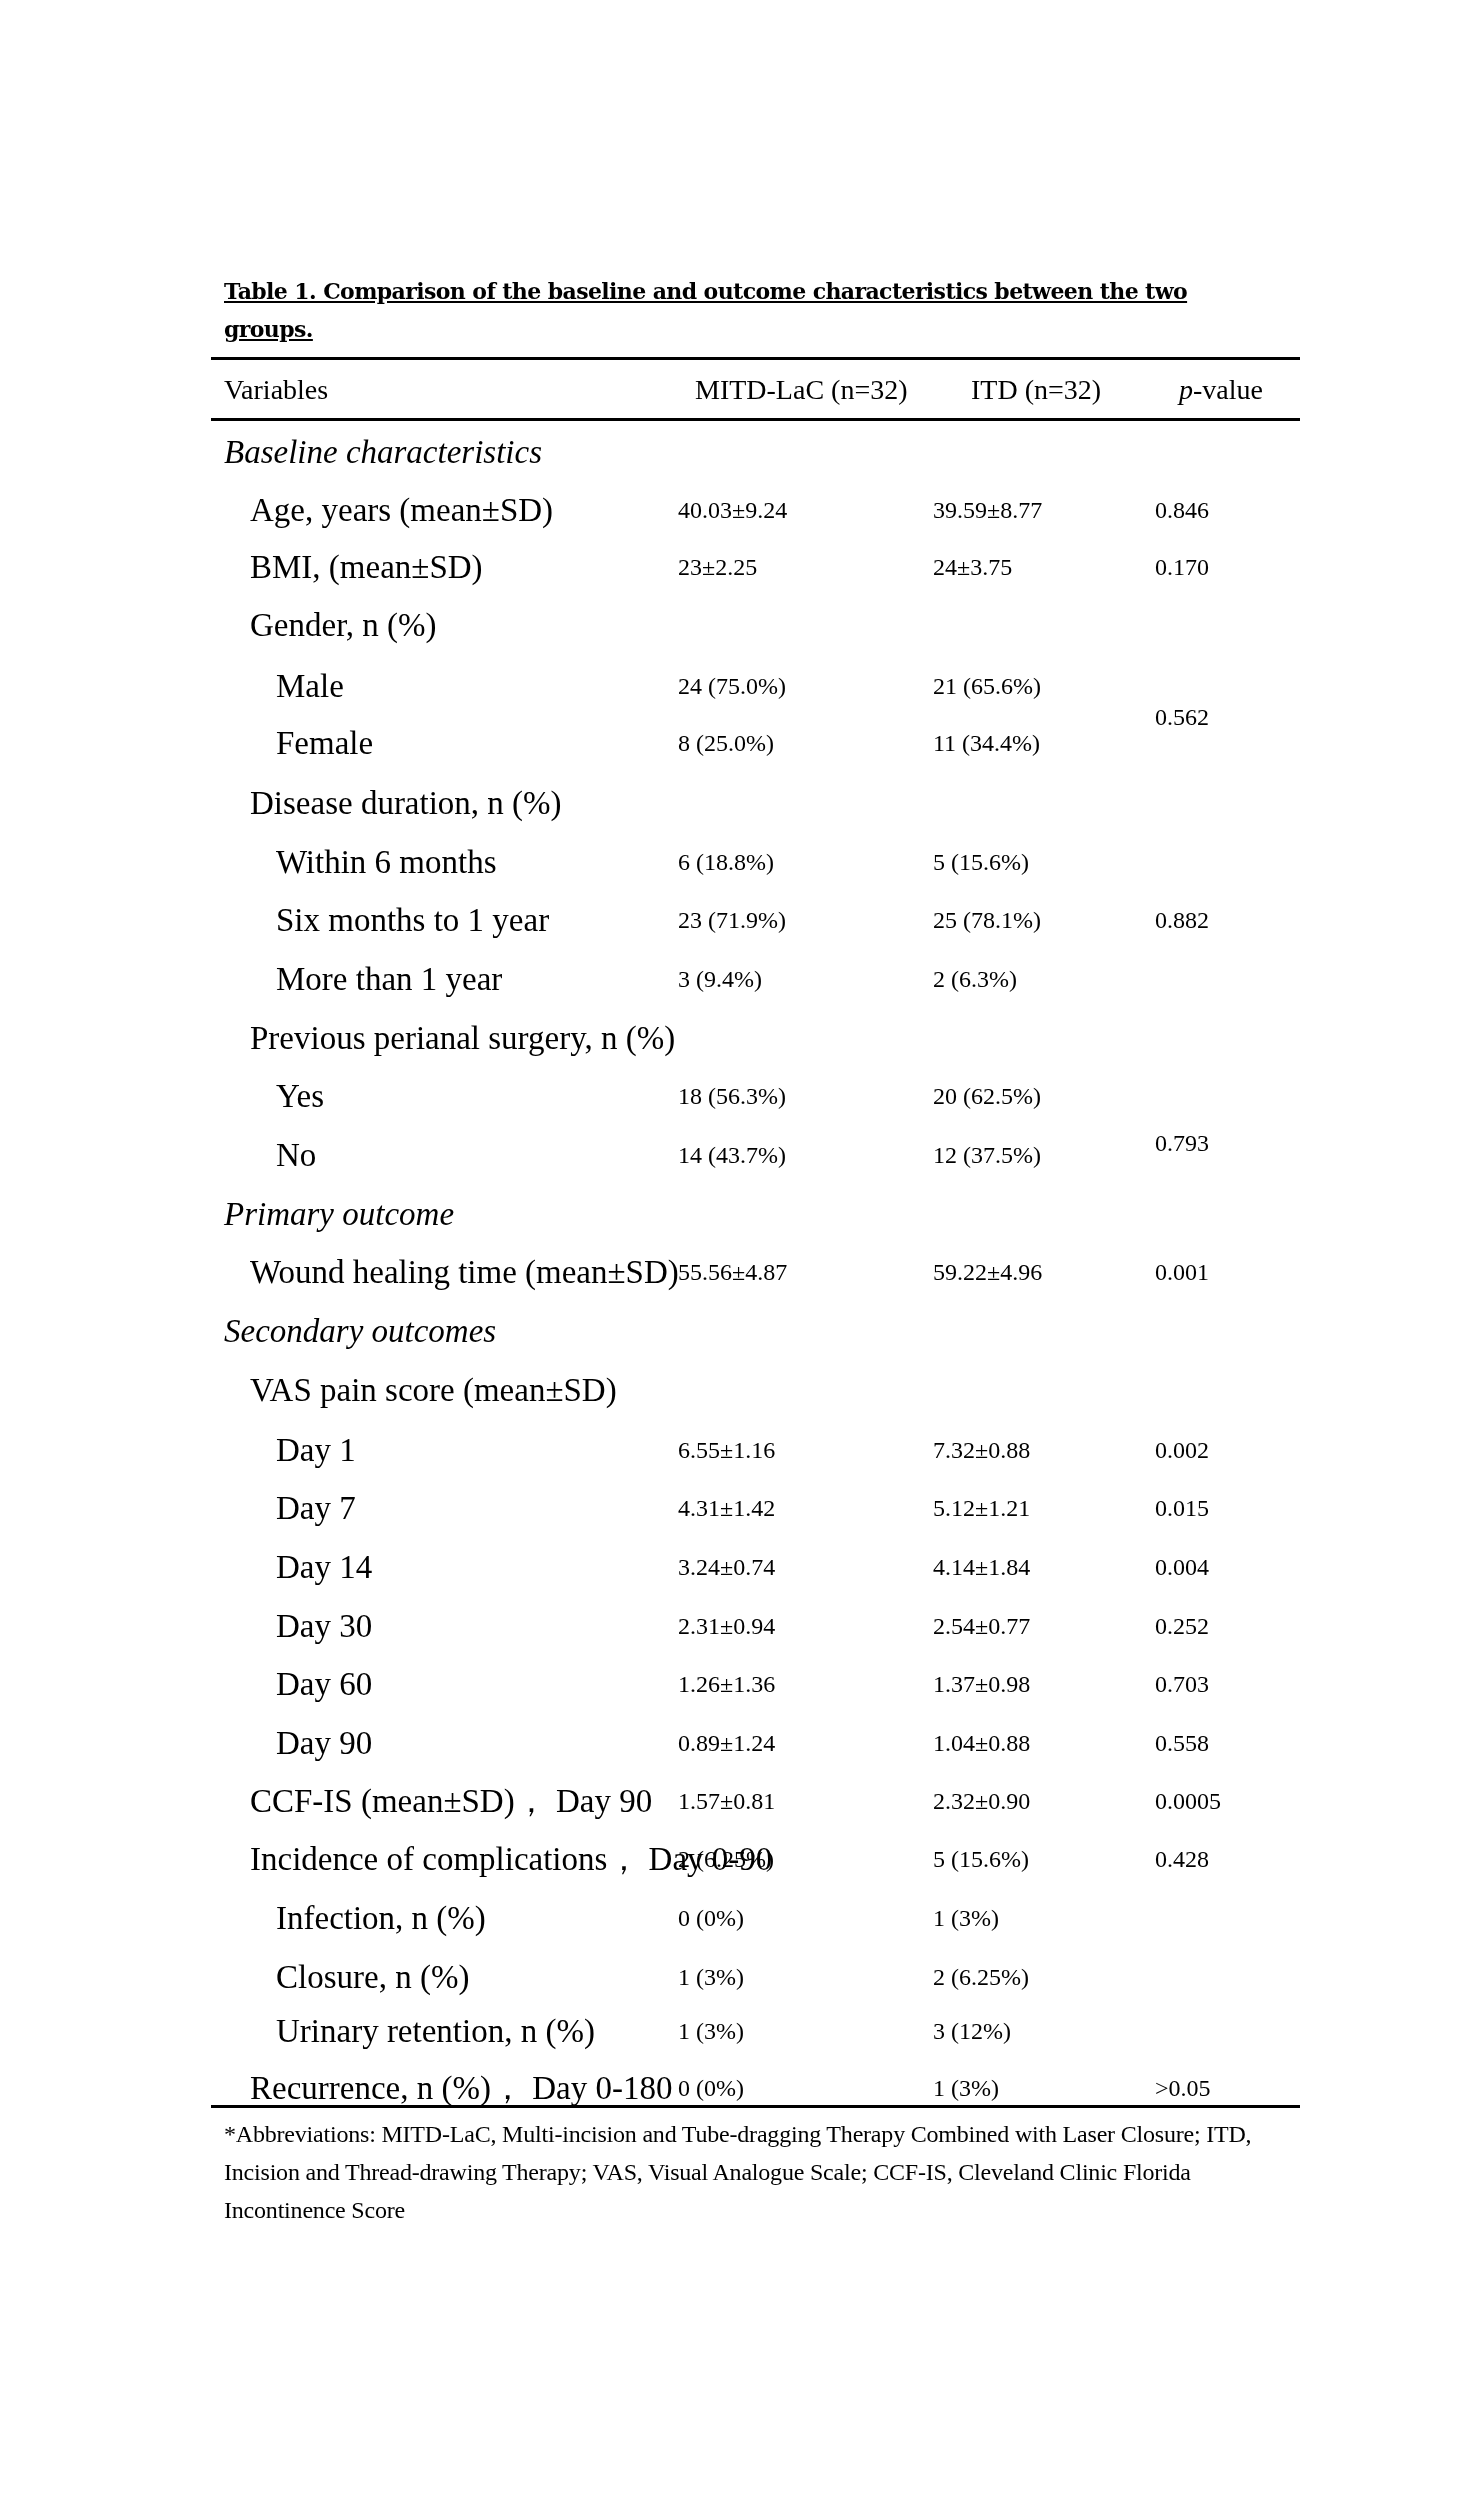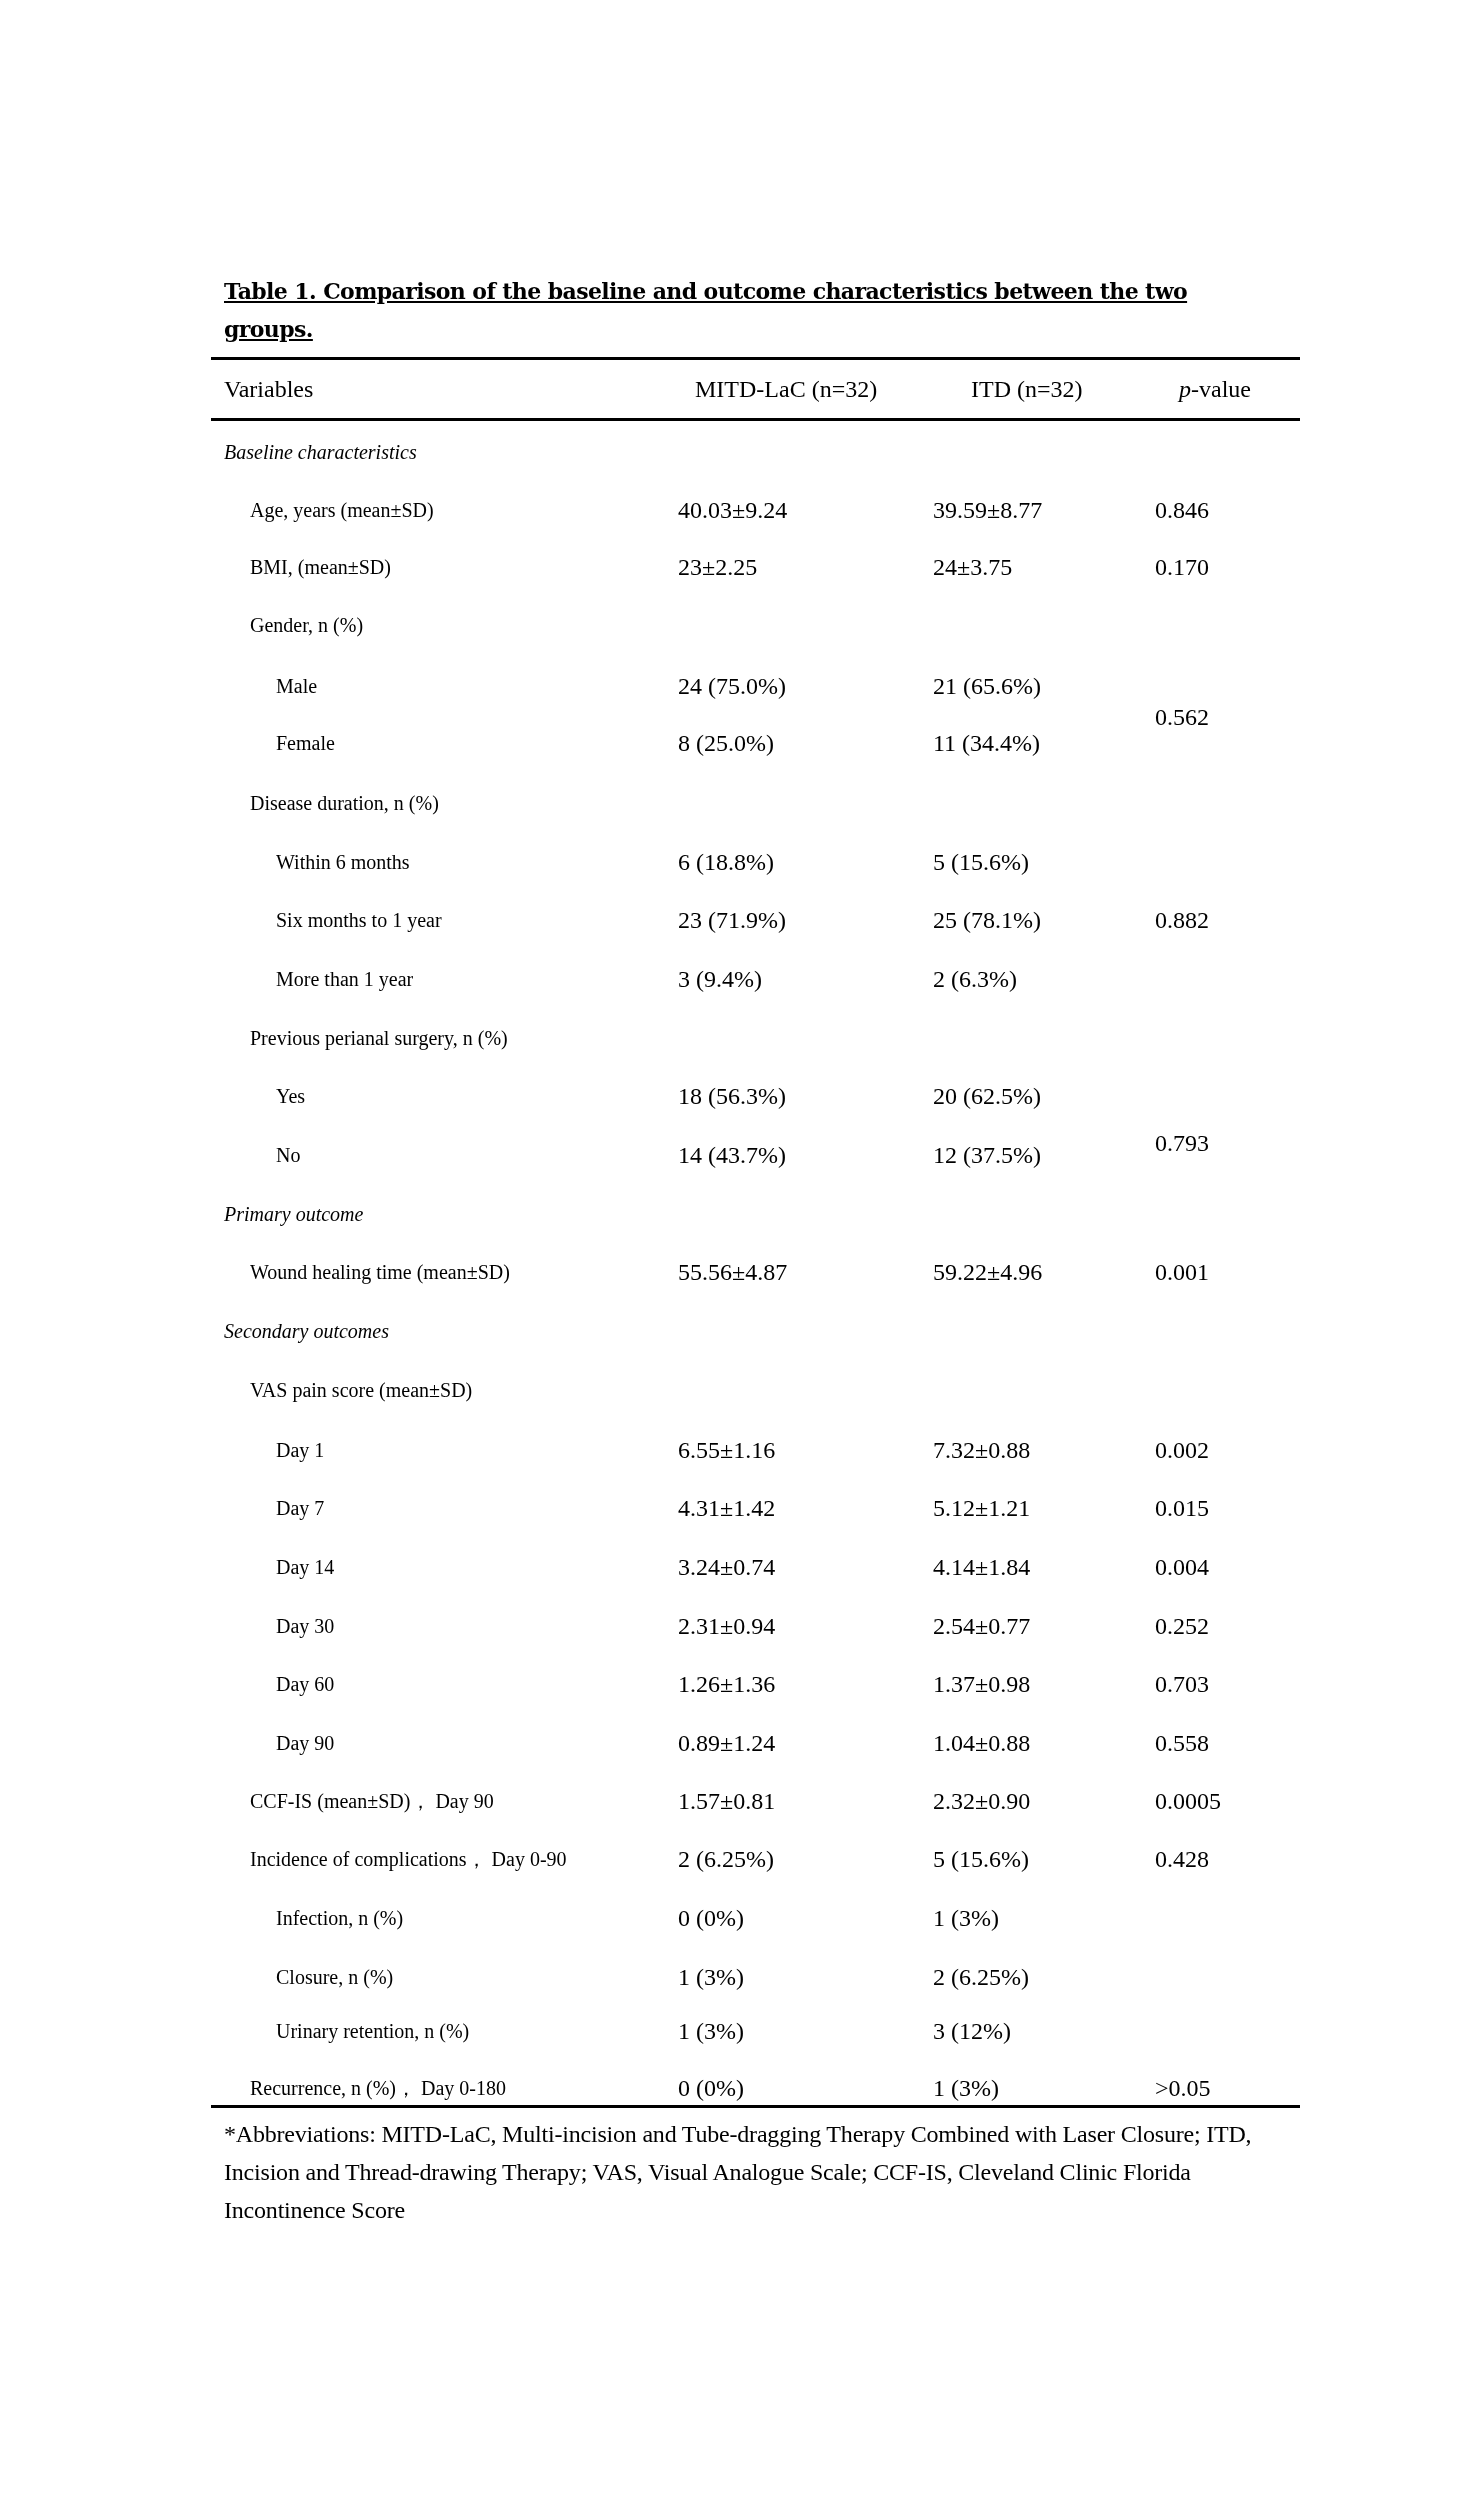--- a/index.html
+++ b/index.html
@@ -5,28 +5,28 @@
   html, body { margin: 0; padding: 0; background: #ffffff; }
   body { width: 1481px; height: 2500px; position: relative; overflow: hidden;
          font-family: "Liberation Serif", "DejaVu Serif", serif; color: #000; }
   .title { position: absolute; left: 224px; top: 272px; width: 1010px;
            font-family: "DejaVu Serif", "Liberation Serif", serif; font-weight: bold;
            font-size: 22px; line-height: 38px; letter-spacing: -0.6px; margin: 0; text-decoration: underline; }
   .rule { position: absolute; left: 211px; width: 1089px; background: #000; }
   .rule.top { top: 357px; height: 2.9px; }
   .rule.mid { top: 418px; height: 2.9px; }
   .rule.bot { top: 2105px; height: 2.9px; }
-  .cell { position: absolute; font-size: 24px; line-height: 29px; white-space: nowrap; font-family: Liberation Serif, serif; }
+  .cell { position: absolute; font-size: 28px; line-height: 29px; white-space: nowrap; font-family: Liberation Serif, serif; }
   .hdr { top: 375px; }
   .c-var { left: 224px; }
   .c-mitd { left: 695px; }
   .c-itd { left: 971px; }
   .c-p { left: 1179px; }
   .row { position: absolute; left: 0; width: 1481px; height: 29px; }
-  .row .lbl { position: absolute; font-size: 20px; line-height: 29px; white-space: nowrap; }
+  .row .lbl { position: absolute; font-size: 33px; line-height: 29px; white-space: nowrap; }
   .row .lbl.l0 { left: 224px; font-style: italic; }
   .row .lbl.l1 { left: 250px; }
   .row .lbl.l2 { left: 276px; }
   .row .v1 { position: absolute; left: 678px; font-size: 24px; line-height: 29px; white-space: nowrap; }
   .row .v2 { position: absolute; left: 933px; font-size: 24px; line-height: 29px; white-space: nowrap; }
   .row .vp { position: absolute; left: 1155px; font-size: 24px; line-height: 29px; white-space: nowrap; }
   .merged-p { position: absolute; left: 1155px; font-size: 24px; line-height: 29px; }
   .footnote { position: absolute; left: 224px; top: 2115px; width: 1058px;
               font-size: 24px; line-height: 38px; margin: 0; letter-spacing: -0.2px; }
 </style>

